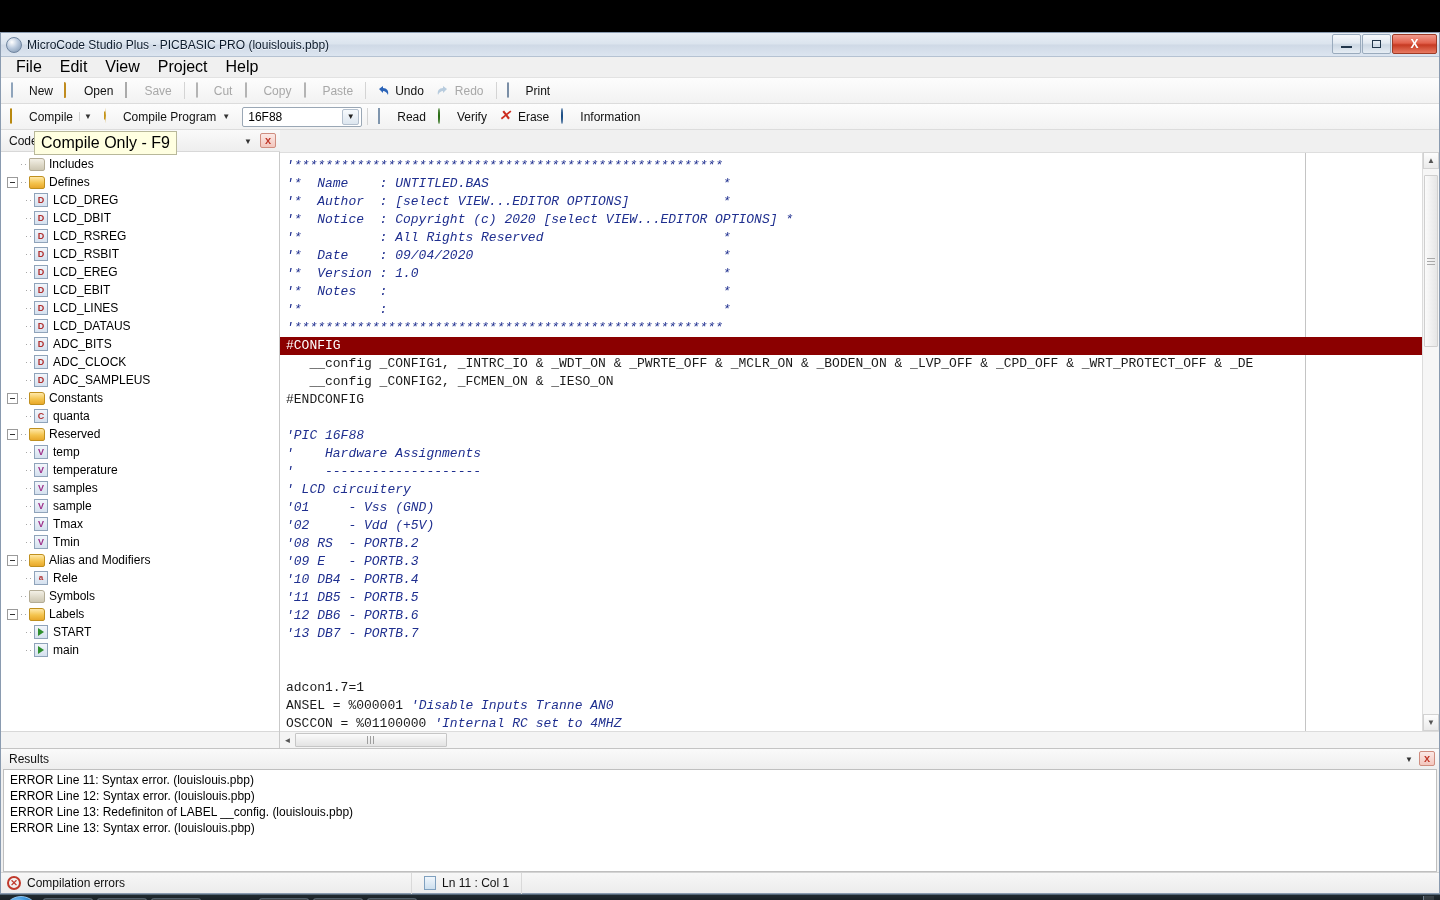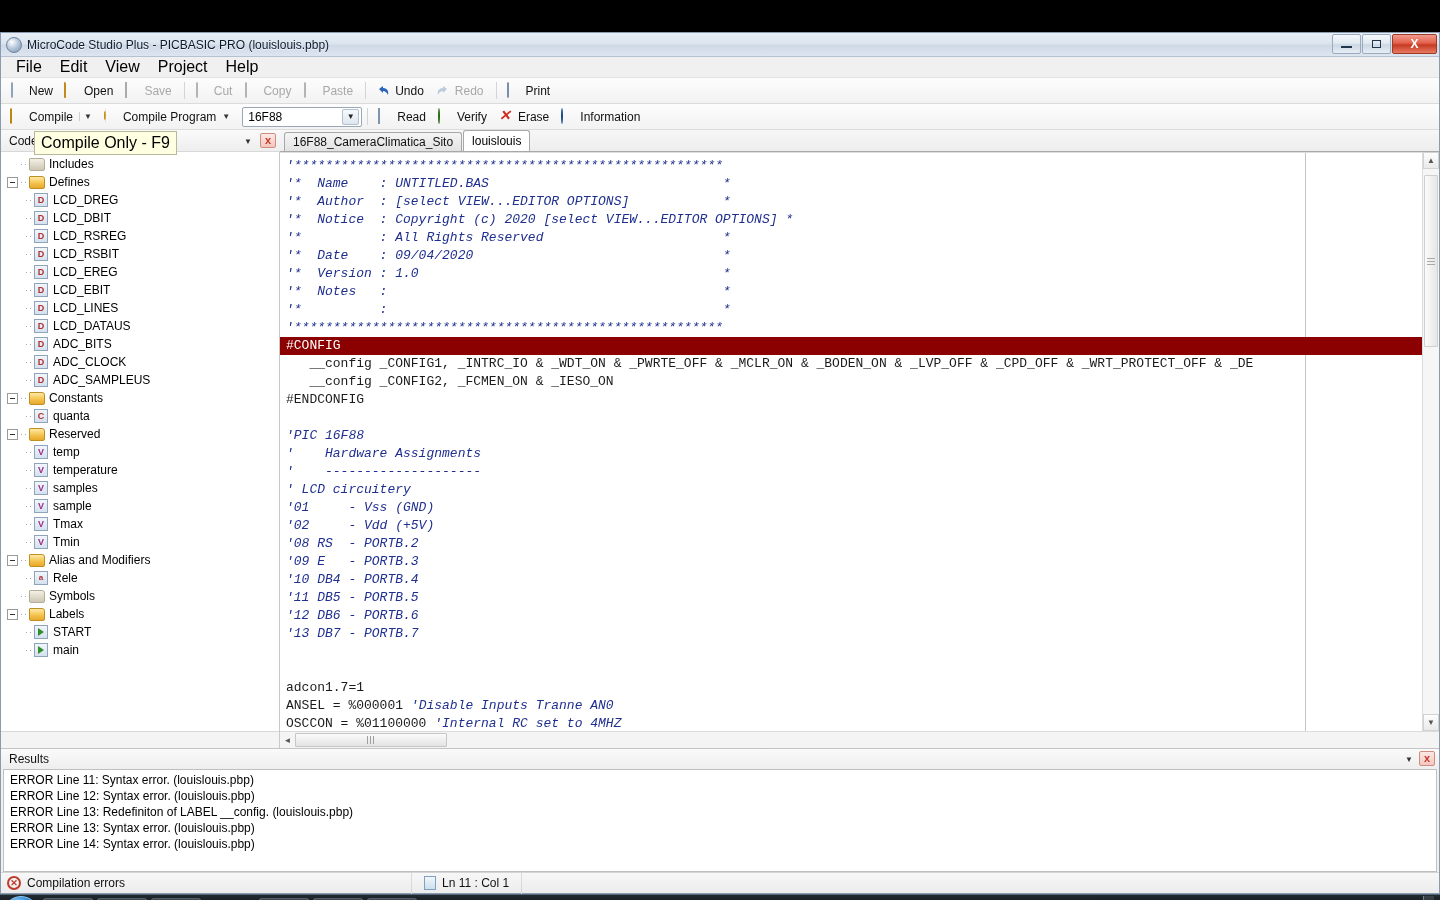--- a/index.html
+++ b/index.html
@@ -611,24 +611,20 @@
         <span>Information</span>
       </div>
     </div>
 
     <div style="display:flex; align-items:flex-end;">
       <div class="code-header">
         <span class="code-label">Code</span>
         <span class="tooltip">Compile Only - F9</span>
         <span class="hdr-caret">▼</span>
         <span class="red-x-btn">x</span>
-      </div>
-      <div class="tabstrip" style="flex:1;">
-        <div class="tab">16F88_CameraClimatica_Sito</div>
-        <div class="tab active">louislouis</div>
       </div>
     </div>
 
     <div class="body-split">
 
       <div class="sidebar">
         <div class="tree" id="tree-root">
             <div class="tree-row">
               <span class="tree-indent" style="width: 6px;"></span>
               <span class="expander-spacer"></span>
@@ -837,21 +833,20 @@
       <div class="results-header">
         <span>Results</span>
         <span class="hdr-caret" style="right:26px; top:6px;">▼</span>
         <span class="red-x-btn" style="top:2px;">x</span>
       </div>
       <div class="results-list" id="results-root">
           <div class="result-line">ERROR Line 11: Syntax error. (louislouis.pbp)</div>
           <div class="result-line">ERROR Line 12: Syntax error. (louislouis.pbp)</div>
           <div class="result-line">ERROR Line 13: Redefiniton of LABEL __config. (louislouis.pbp)</div>
           <div class="result-line">ERROR Line 13: Syntax error. (louislouis.pbp)</div>
-          <div class="result-line">ERROR Line 14: Syntax error. (louislouis.pbp)</div>
         </div>
     </div>
 
     <div class="statusbar">
       <span class="status-err-icon">✕</span>
       <span>Compilation errors</span>
       <span class="status-cell" style="margin-left:286px;">
         <i class="status-doc-icon"></i>
         <span>Ln 11 : Col 1</span>
       </span>

